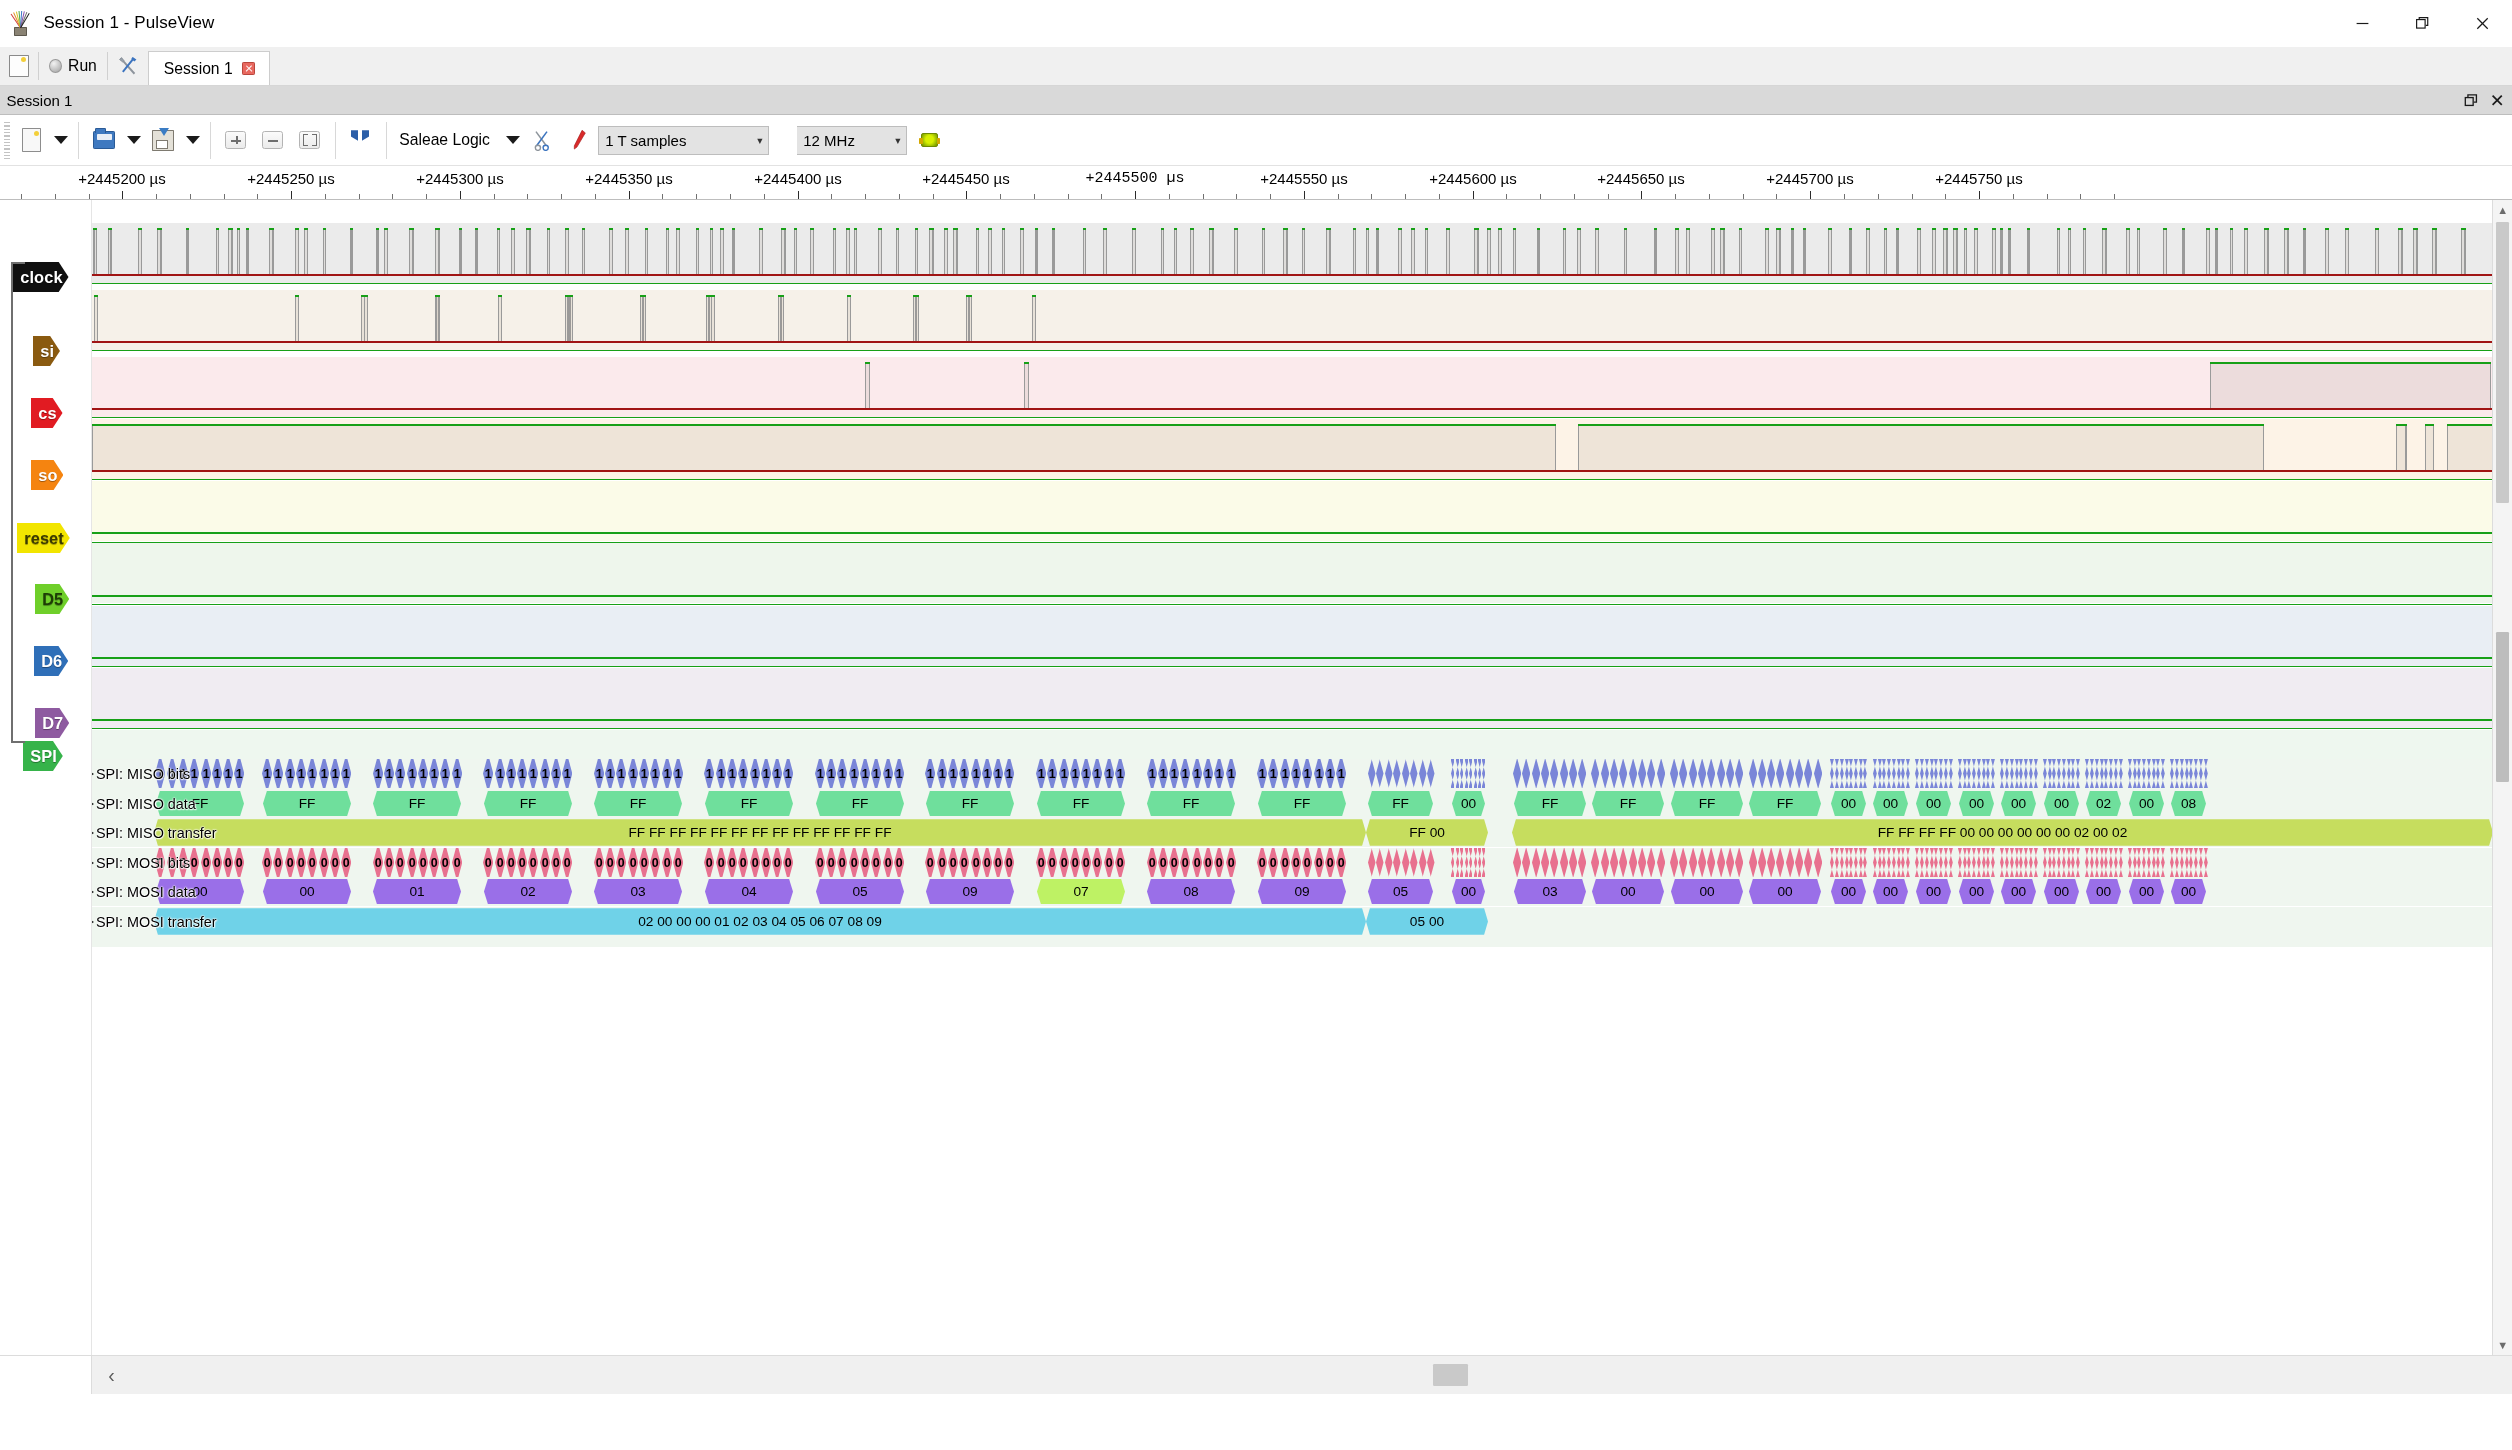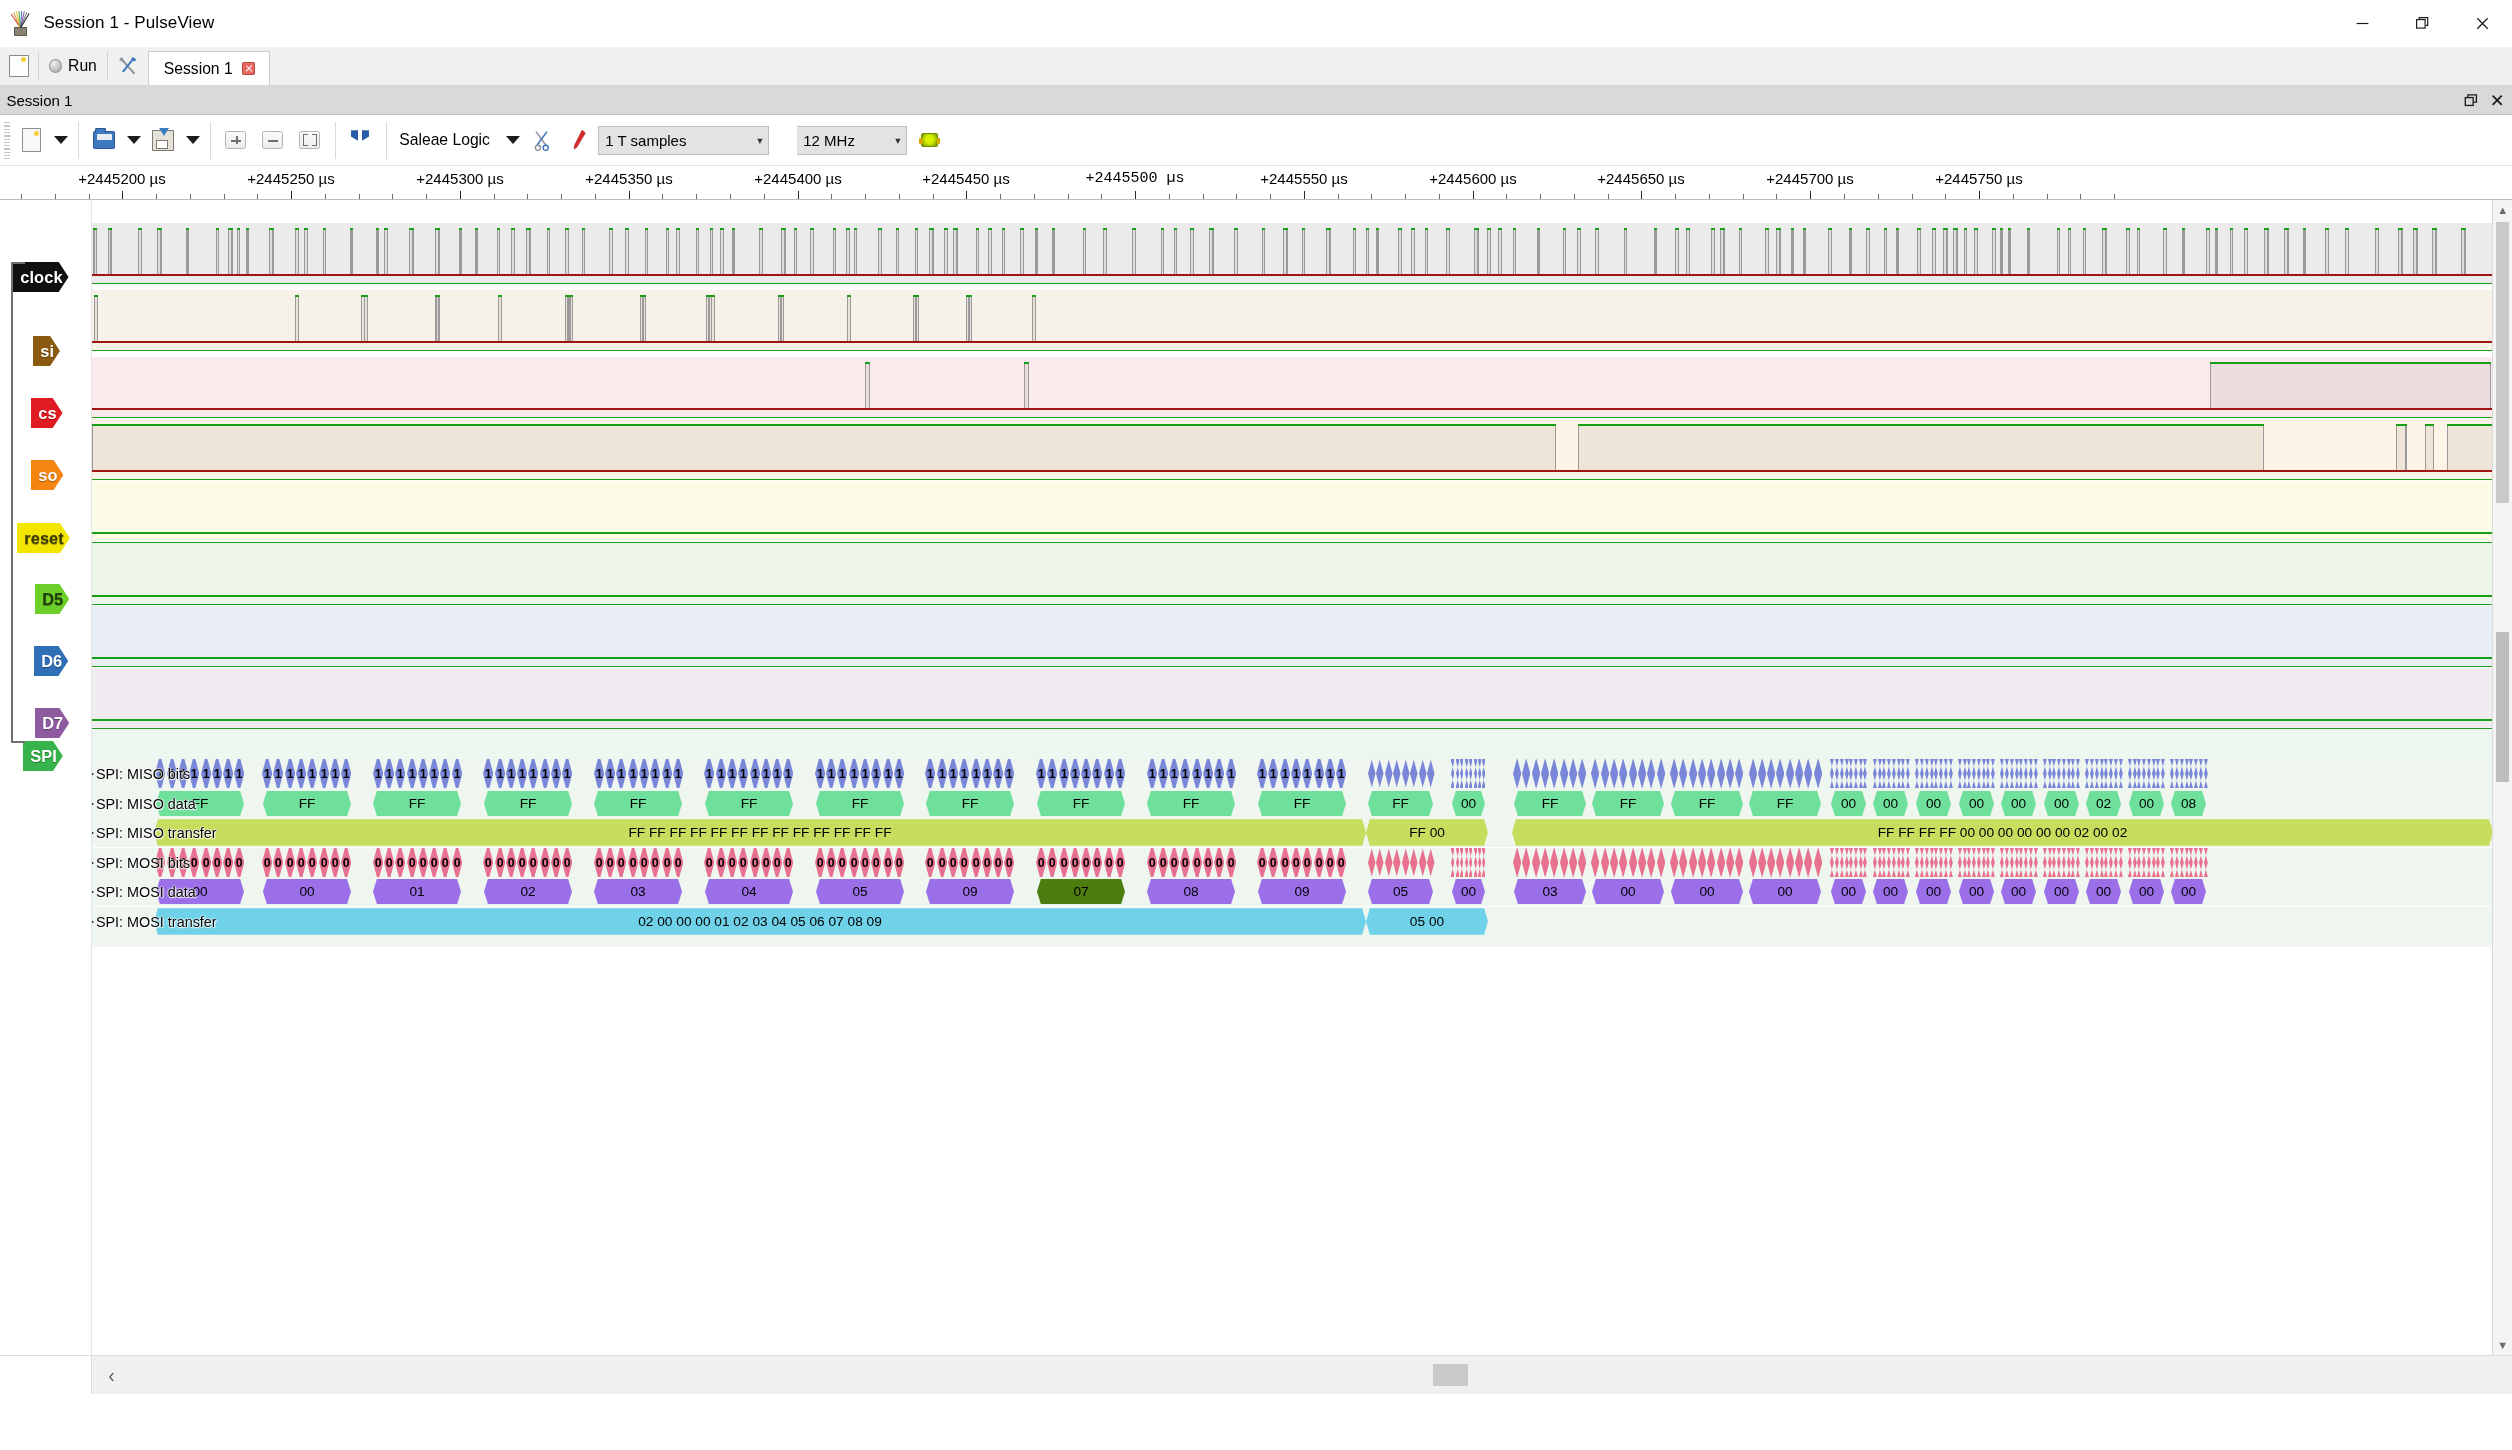--- a/index.html
+++ b/index.html
@@ -1975,21 +1975,21 @@
       <div class="rowbg" style="top: 677px; height: 29px; background: rgb(239, 246, 239);"></div>
       <div class="decrow" style="top: 677px; height: 29px;">
         <div class="ann hex" style="left: 64px; width: 88px; top: 2px; bottom: 2px; background: rgb(154, 111, 232);">00</div>
         <div class="ann hex" style="left: 171px; width: 88px; top: 2px; bottom: 2px; background: rgb(154, 111, 232);">00</div>
         <div class="ann hex" style="left: 281px; width: 88px; top: 2px; bottom: 2px; background: rgb(154, 111, 232);">01</div>
         <div class="ann hex" style="left: 392px; width: 88px; top: 2px; bottom: 2px; background: rgb(154, 111, 232);">02</div>
         <div class="ann hex" style="left: 502px; width: 88px; top: 2px; bottom: 2px; background: rgb(154, 111, 232);">03</div>
         <div class="ann hex" style="left: 613px; width: 88px; top: 2px; bottom: 2px; background: rgb(154, 111, 232);">04</div>
         <div class="ann hex" style="left: 724px; width: 88px; top: 2px; bottom: 2px; background: rgb(154, 111, 232);">05</div>
         <div class="ann hex" style="left: 834px; width: 88px; top: 2px; bottom: 2px; background: rgb(154, 111, 232);">09</div>
-        <div class="ann hex" style="left: 945px; width: 88px; top: 2px; bottom: 2px; background: #4d7c0f;">07</div>
+        <div class="ann hex" style="left: 945px; width: 88px; top: 2px; bottom: 2px; background: #bef264;">07</div>
         <div class="ann hex" style="left: 1055px; width: 88px; top: 2px; bottom: 2px; background: rgb(154, 111, 232);">08</div>
         <div class="ann hex" style="left: 1166px; width: 88px; top: 2px; bottom: 2px; background: rgb(154, 111, 232);">09</div>
         <div class="ann hex" style="left: 1276px; width: 65px; top: 2px; bottom: 2px; background: rgb(154, 111, 232);">05</div>
         <div class="ann hex" style="left: 1360px; width: 33px; top: 2px; bottom: 2px; background: rgb(154, 111, 232);">00</div>
         <div class="ann hex" style="left: 1422px; width: 72px; top: 2px; bottom: 2px; background: rgb(154, 111, 232);">03</div>
         <div class="ann hex" style="left: 1500px; width: 72px; top: 2px; bottom: 2px; background: rgb(154, 111, 232);">00</div>
         <div class="ann hex" style="left: 1579px; width: 72px; top: 2px; bottom: 2px; background: rgb(154, 111, 232);">00</div>
         <div class="ann hex" style="left: 1657px; width: 72px; top: 2px; bottom: 2px; background: rgb(154, 111, 232);">00</div>
         <div class="ann hex" style="left: 1739px; width: 35px; top: 2px; bottom: 2px; background: rgb(154, 111, 232);">00</div>
         <div class="ann hex" style="left: 1781px; width: 35px; top: 2px; bottom: 2px; background: rgb(154, 111, 232);">00</div>

